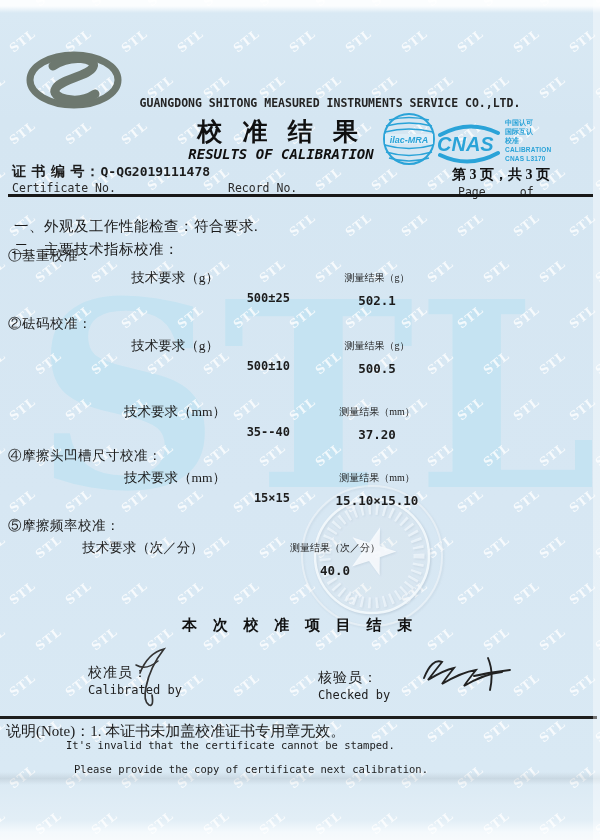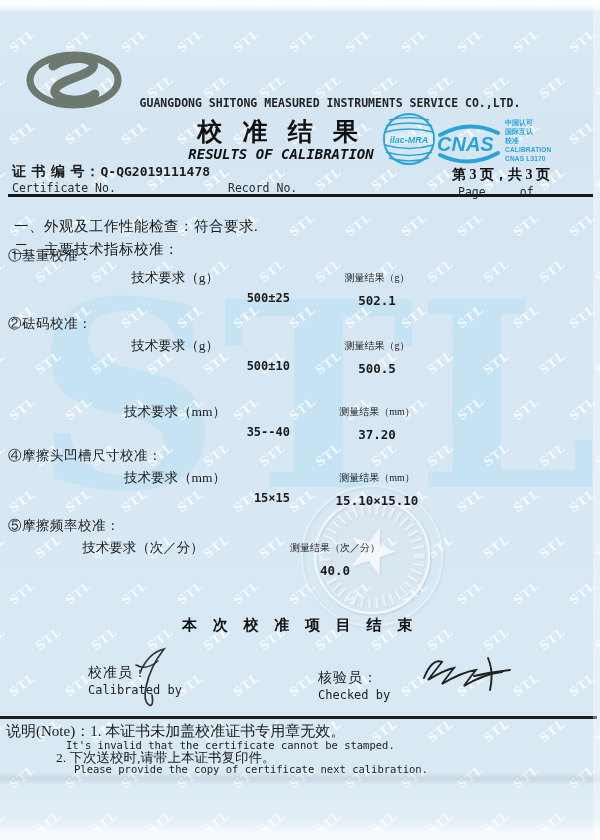--- a/index.html
+++ b/index.html
@@ -424,19 +424,18 @@
       <path d="M6 28 Q14 8 24 12 Q16 22 10 30 Q26 20 36 18 Q28 28 24 34 Q44 22 58 20 Q50 30 46 36 Q66 24 84 22" fill="none" stroke="#222" stroke-width="1.9" stroke-linecap="round"></path>
       <path d="M70 8 Q76 22 72 40 M56 26 Q74 22 92 20" fill="none" stroke="#222" stroke-width="1.9" stroke-linecap="round"></path>
     </svg>
 
     <div class="rule-bottom"></div>
 
     <div class="note-line n0">
       <span>说明(Note)：</span><span>1. 本证书未加盖校准证书专用章无效。</span>
     </div>
     <div class="note-line n1en">It's invalid that the certificate cannot be stamped.</div>
-    <div class="note-line n2cn">2. 下次送校时,请带上本证书复印件。</div>
     <div class="note-line n2en">Please provide the copy of certificate next calibration.</div>
   </div>
 
   <div class="band-shadow"></div>
   <div class="edge-right"></div>
 </div>
 
 </body></html>

